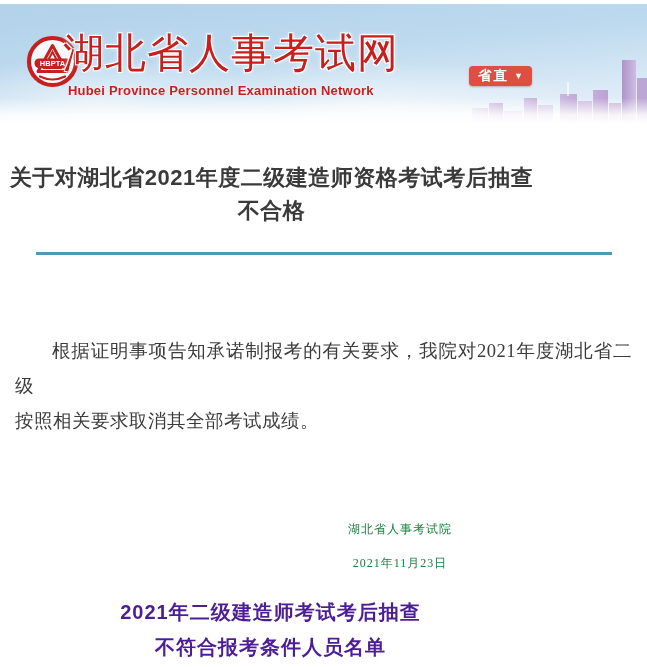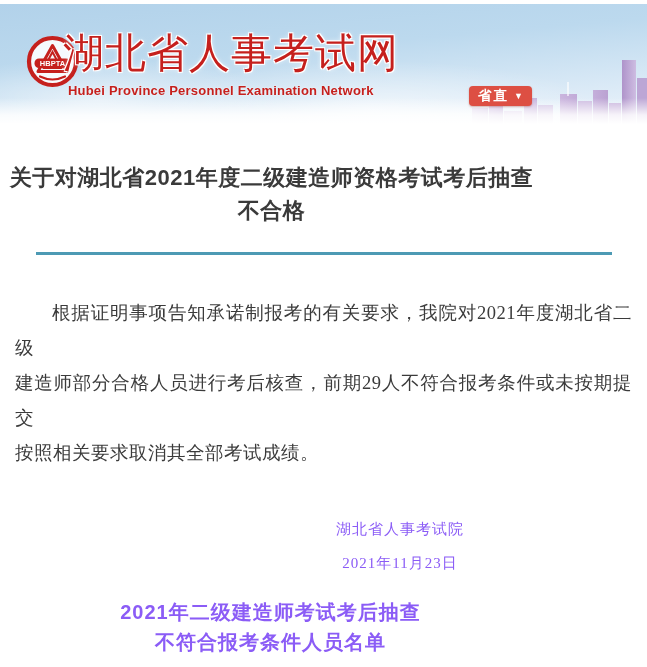--- a/index.html
+++ b/index.html
@@ -46,49 +46,48 @@
     position:absolute; left:68px; top:79px; z-index:4;
     font-size:13px; font-weight:bold; color:#c5201d; letter-spacing:.2px; white-space:nowrap;
     text-shadow:0 0 2px rgba(255,255,255,.9);
   }
   .region-badge {
     position:absolute; left:469px; top:62px; z-index:4;
     height:20px; padding:0 9px; border-radius:4px; background:#dd4f43;
     color:#fff; font-size:13.5px; font-weight:bold; line-height:20px; cursor:pointer;
     display:flex; align-items:center; gap:5px; letter-spacing:2px;
     box-shadow:0 1px 2px rgba(150,40,30,.35);
-    margin-top:20px;
   }
   .region-badge .caret { font-size:9px; letter-spacing:0; line-height:20px; }
 
   
   .doc-title {
     position:absolute; top:161px; left:0; width:543px; text-align:center; z-index:2;
     font-size:22px; font-weight:bold; color:#3a3a3a; line-height:33px; letter-spacing:.5px;
   }
   .divider {
     position:absolute; top:252px; left:36px; width:576px; height:3px; background:#4d9ab4;
   }
   .body-text {
     position:absolute; top:296px; left:15px; width:617px;
     font-family:"Liberation Serif","DejaVu Serif",serif;
     font-size:18.5px; color:#3b3b3b; line-height:35px; letter-spacing:.5px;
   }
-  .body-text .j { text-align:justify; text-align-last:justify; }
+  .body-text .j { text-align:justify; text-align-last:justify;margin-top:38px; }
   .body-text .indent { text-indent:2em; }
   .signature-block {
     position:absolute; top:512px; left:153px; width:494px; text-align:center;
     font-family:"Liberation Serif","DejaVu Serif",serif;
-    font-size:15px; color:#8b5cf6; line-height:34px; letter-spacing:1px;
+    font-size:12px; color:#15803d; line-height:34px; letter-spacing:1px;
   }
   .list-heading {
     position:absolute; top:597px; left:0; width:541px; text-align:center;
-    font-size:20px; font-weight:bold; color:#8b5cf6; line-height:30px; letter-spacing:1px;
+    font-size:20px; font-weight:bold; color:#4c1d95; line-height:30px; letter-spacing:1px;
   }
-  .list-heading .l2 { }
+  .list-heading .l2 { margin-top:5px; }
 </style>
 </head>
 <body>
 
 <div class="banner">
   <div class="building b1"></div>
   <div class="building b2"></div>
   <div class="building b3"></div>
   <div class="building b4"></div>
   <div class="building b5"></div>
@@ -121,21 +120,20 @@
 </div>
 
 <div class="doc-title">
   <div>关于对湖北省2021年度二级建造师资格考试考后抽查不合格</div>
 </div>
 
 <div class="divider"></div>
 
 <div class="body-text">
   <div class="j indent">根据证明事项告知承诺制报考的有关要求，我院对2021年度湖北省二级</div>
-  <div class="j">建造师部分合格人员进行考后核查，前期29人不符合报考条件或未按期提交</div>
   <div>按照相关要求取消其全部考试成绩。</div>
 </div>
 
 <div class="signature-block">
   <div>湖北省人事考试院</div>
   <div>2021年11月23日</div>
 </div>
 
 <div class="list-heading">
   <div class="l1">2021年二级建造师考试考后抽查</div>

